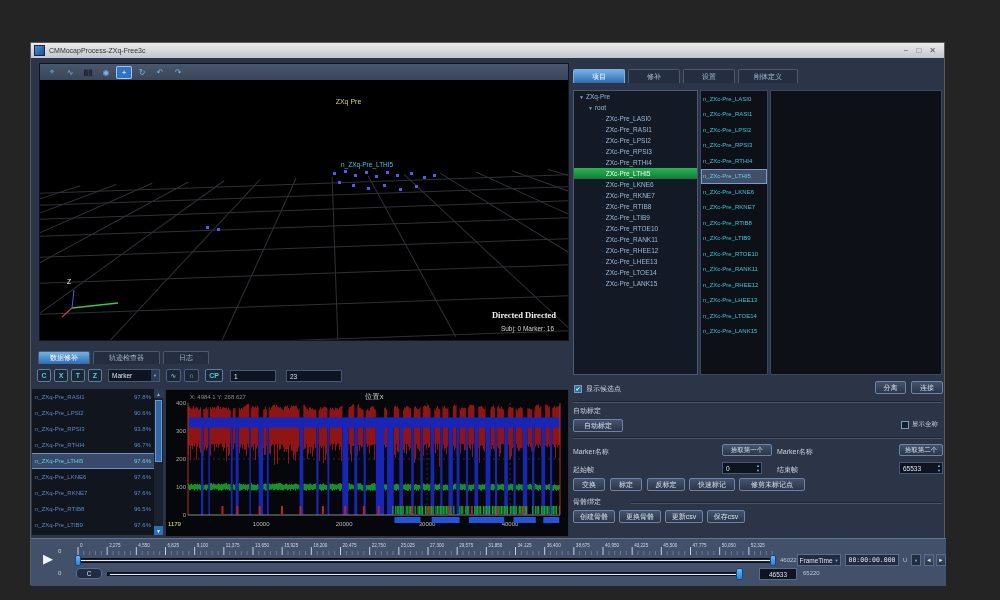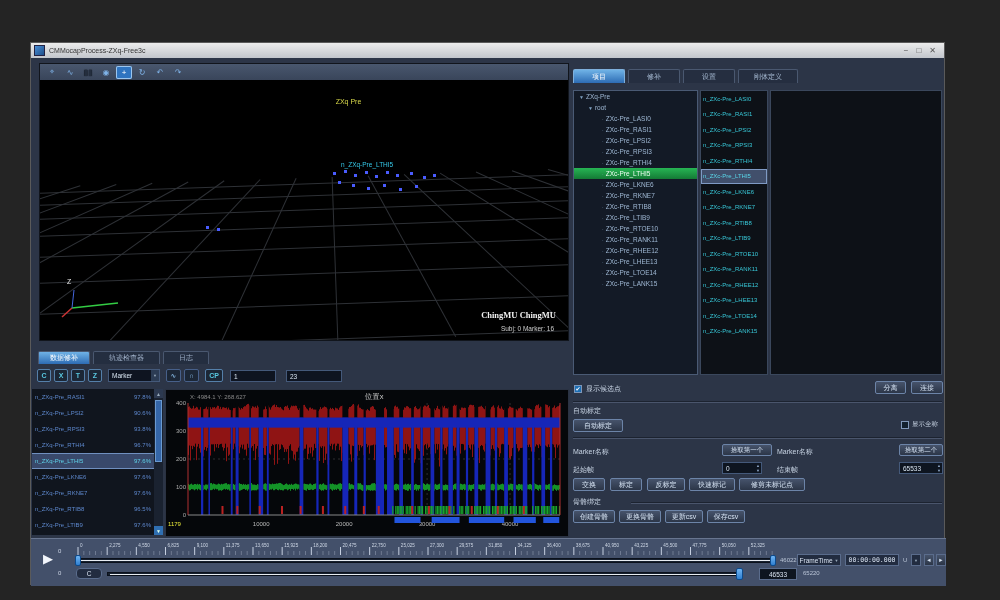--- a/index.html
+++ b/index.html
@@ -140,21 +140,21 @@
             <span class="dot" style="left: 59%; top: 40%;"></span>
             <span class="dot" style="left: 62%; top: 41%;"></span>
             <span class="dot" style="left: 65%; top: 40%;"></span>
             <span class="dot" style="left: 68%; top: 41.5%;"></span>
             <span class="dot" style="left: 71%; top: 40.5%;"></span>
             <span class="dot" style="left: 31.5%; top: 56%;"></span>
             <span class="dot" style="left: 33.5%; top: 57%;"></span>
           </div>
         <div class="subj">ZXq Pre</div>
         <div class="mklabel">n_ZXq-Pre_LTHI5</div>
-        <div class="wm1">ChingMU ChingMU</div>
+        <div class="wm1">Directed Directed</div>
         <div class="wm2">Subj: 0 Marker: 16</div>
         <svg class="abs" id="gizmo" style="left:18px;bottom:18px" width="80" height="50">
             <line x1="14" y1="36" x2="60" y2="31" stroke="#33cc44" stroke-width="1.5"></line>
             <line x1="14" y1="36" x2="4" y2="45" stroke="#cc3333" stroke-width="1.5"></line>
             <line x1="14" y1="36" x2="16" y2="18" stroke="#4466dd" stroke-width="1"></line>
             <text x="9" y="12" fill="#eeeeee" font-size="7">Z</text>
           </svg>
       </div>
     </div>
 

